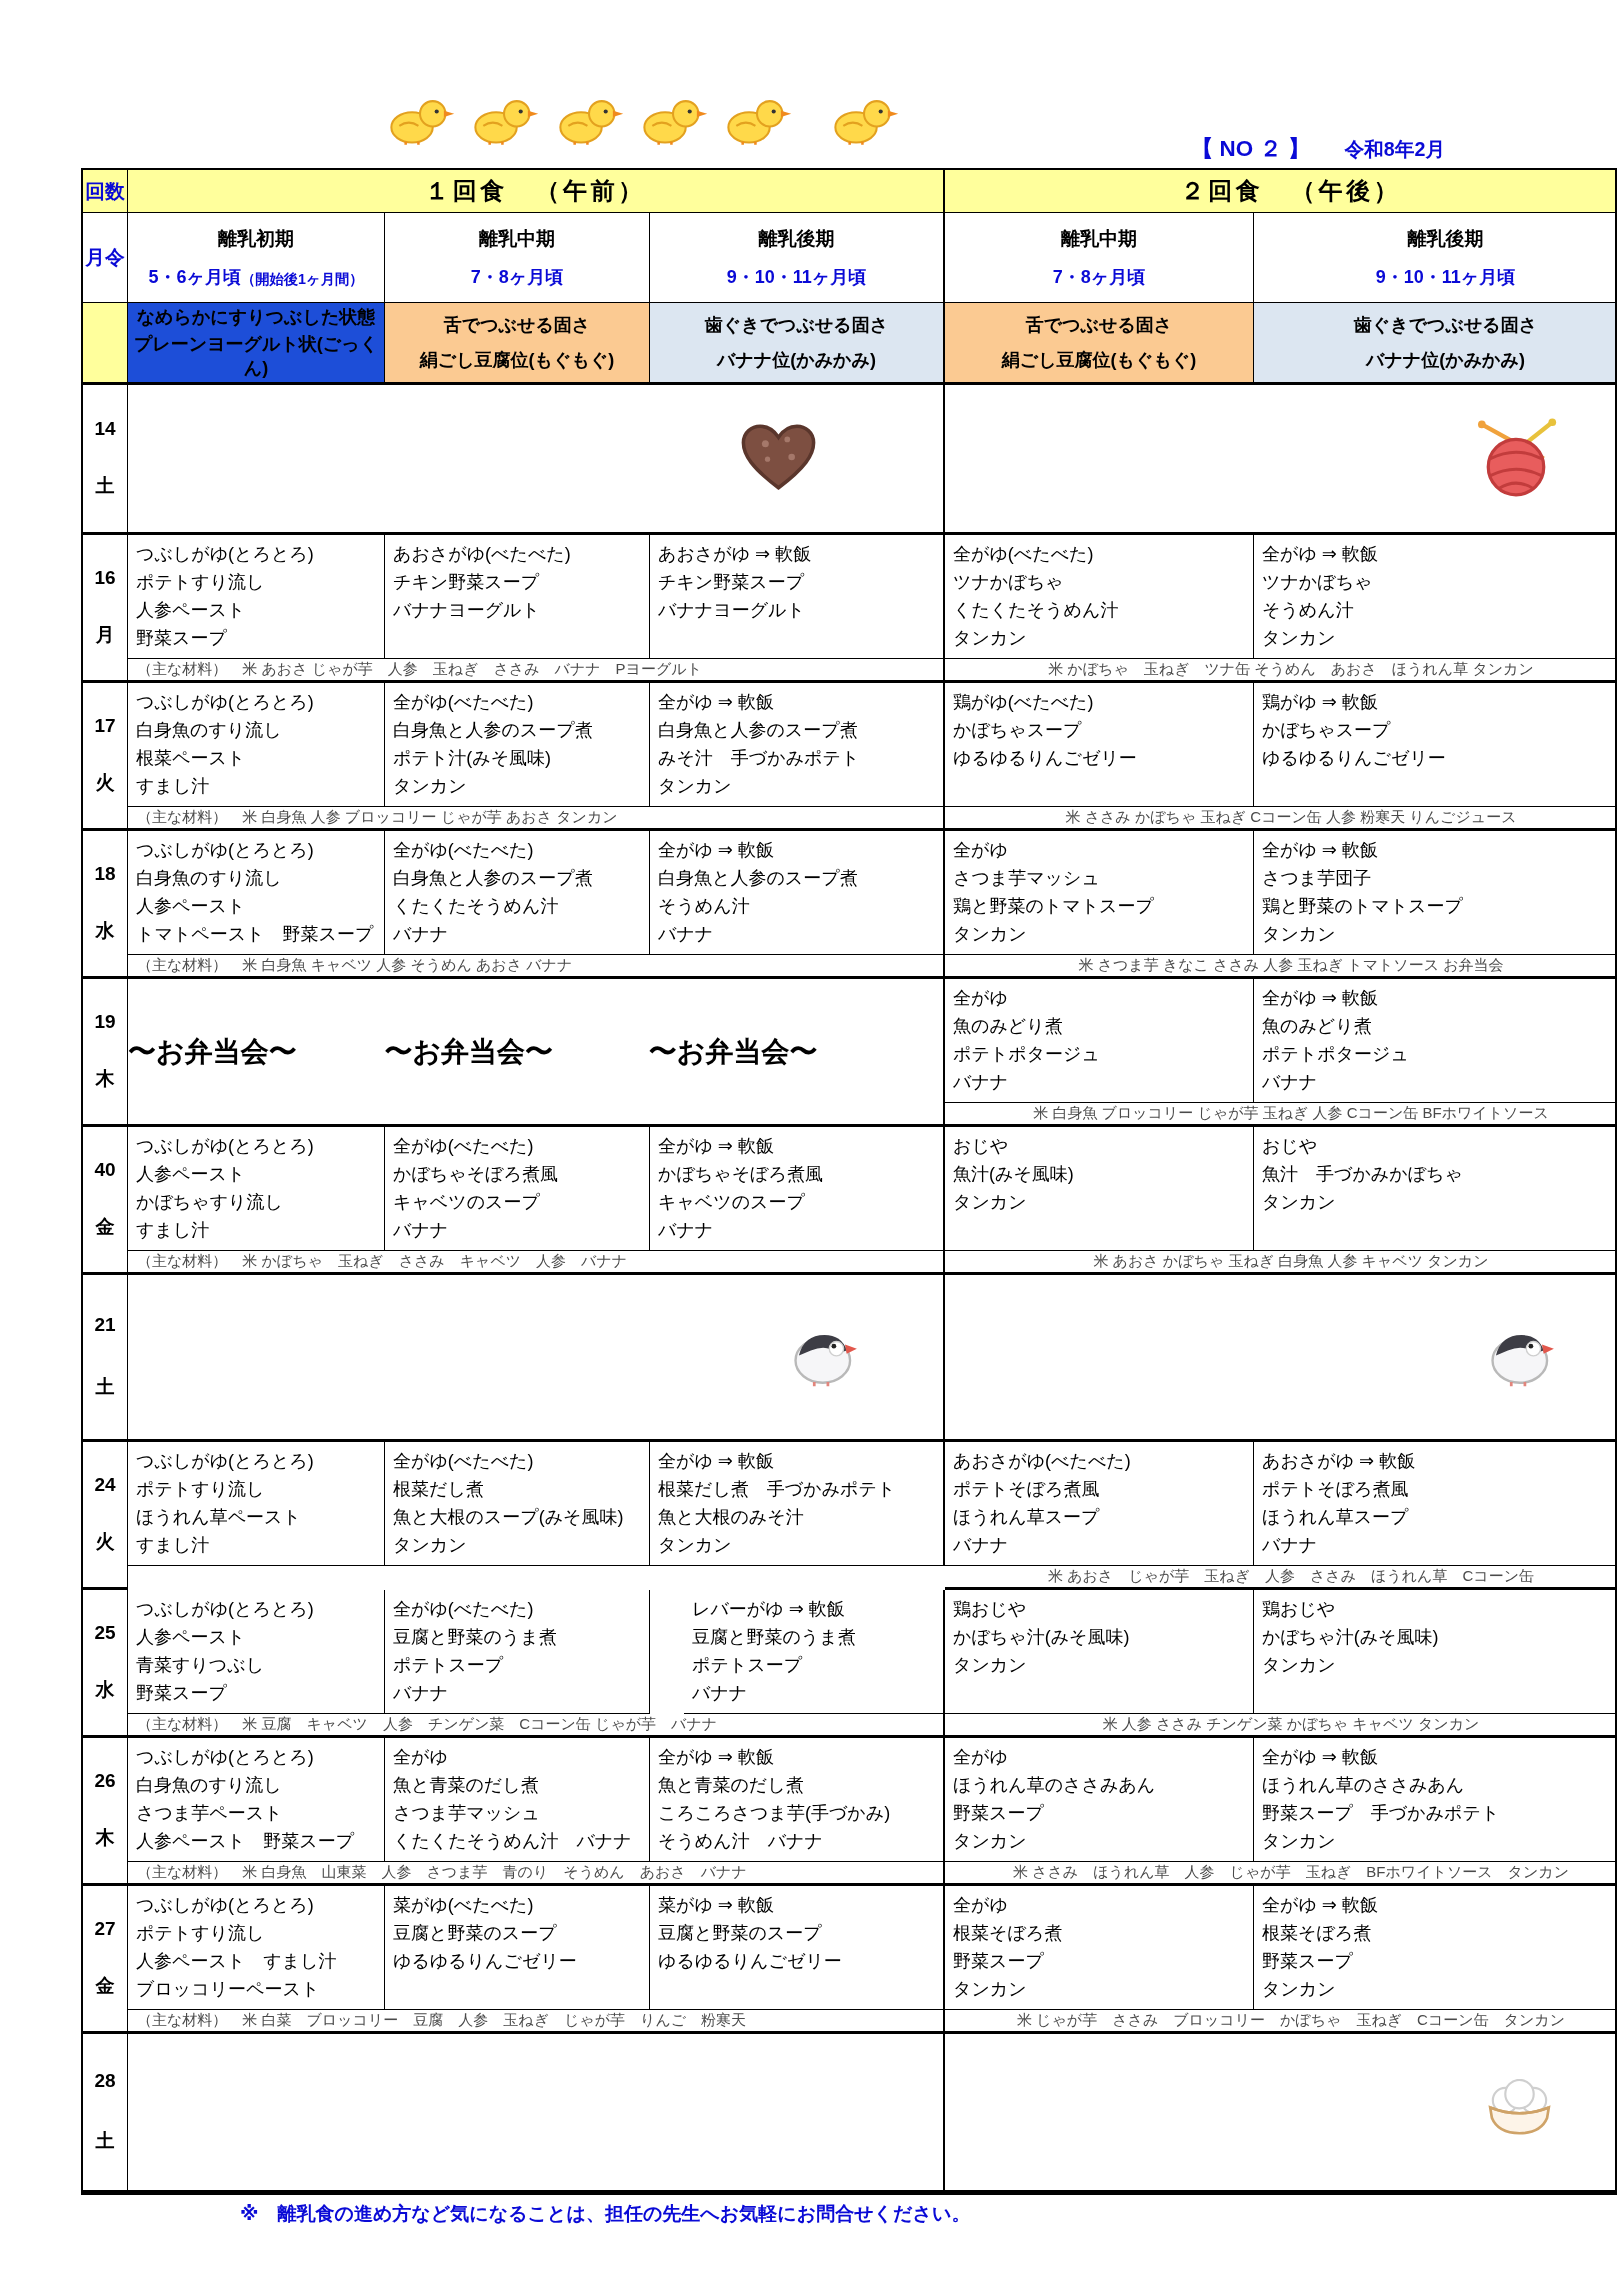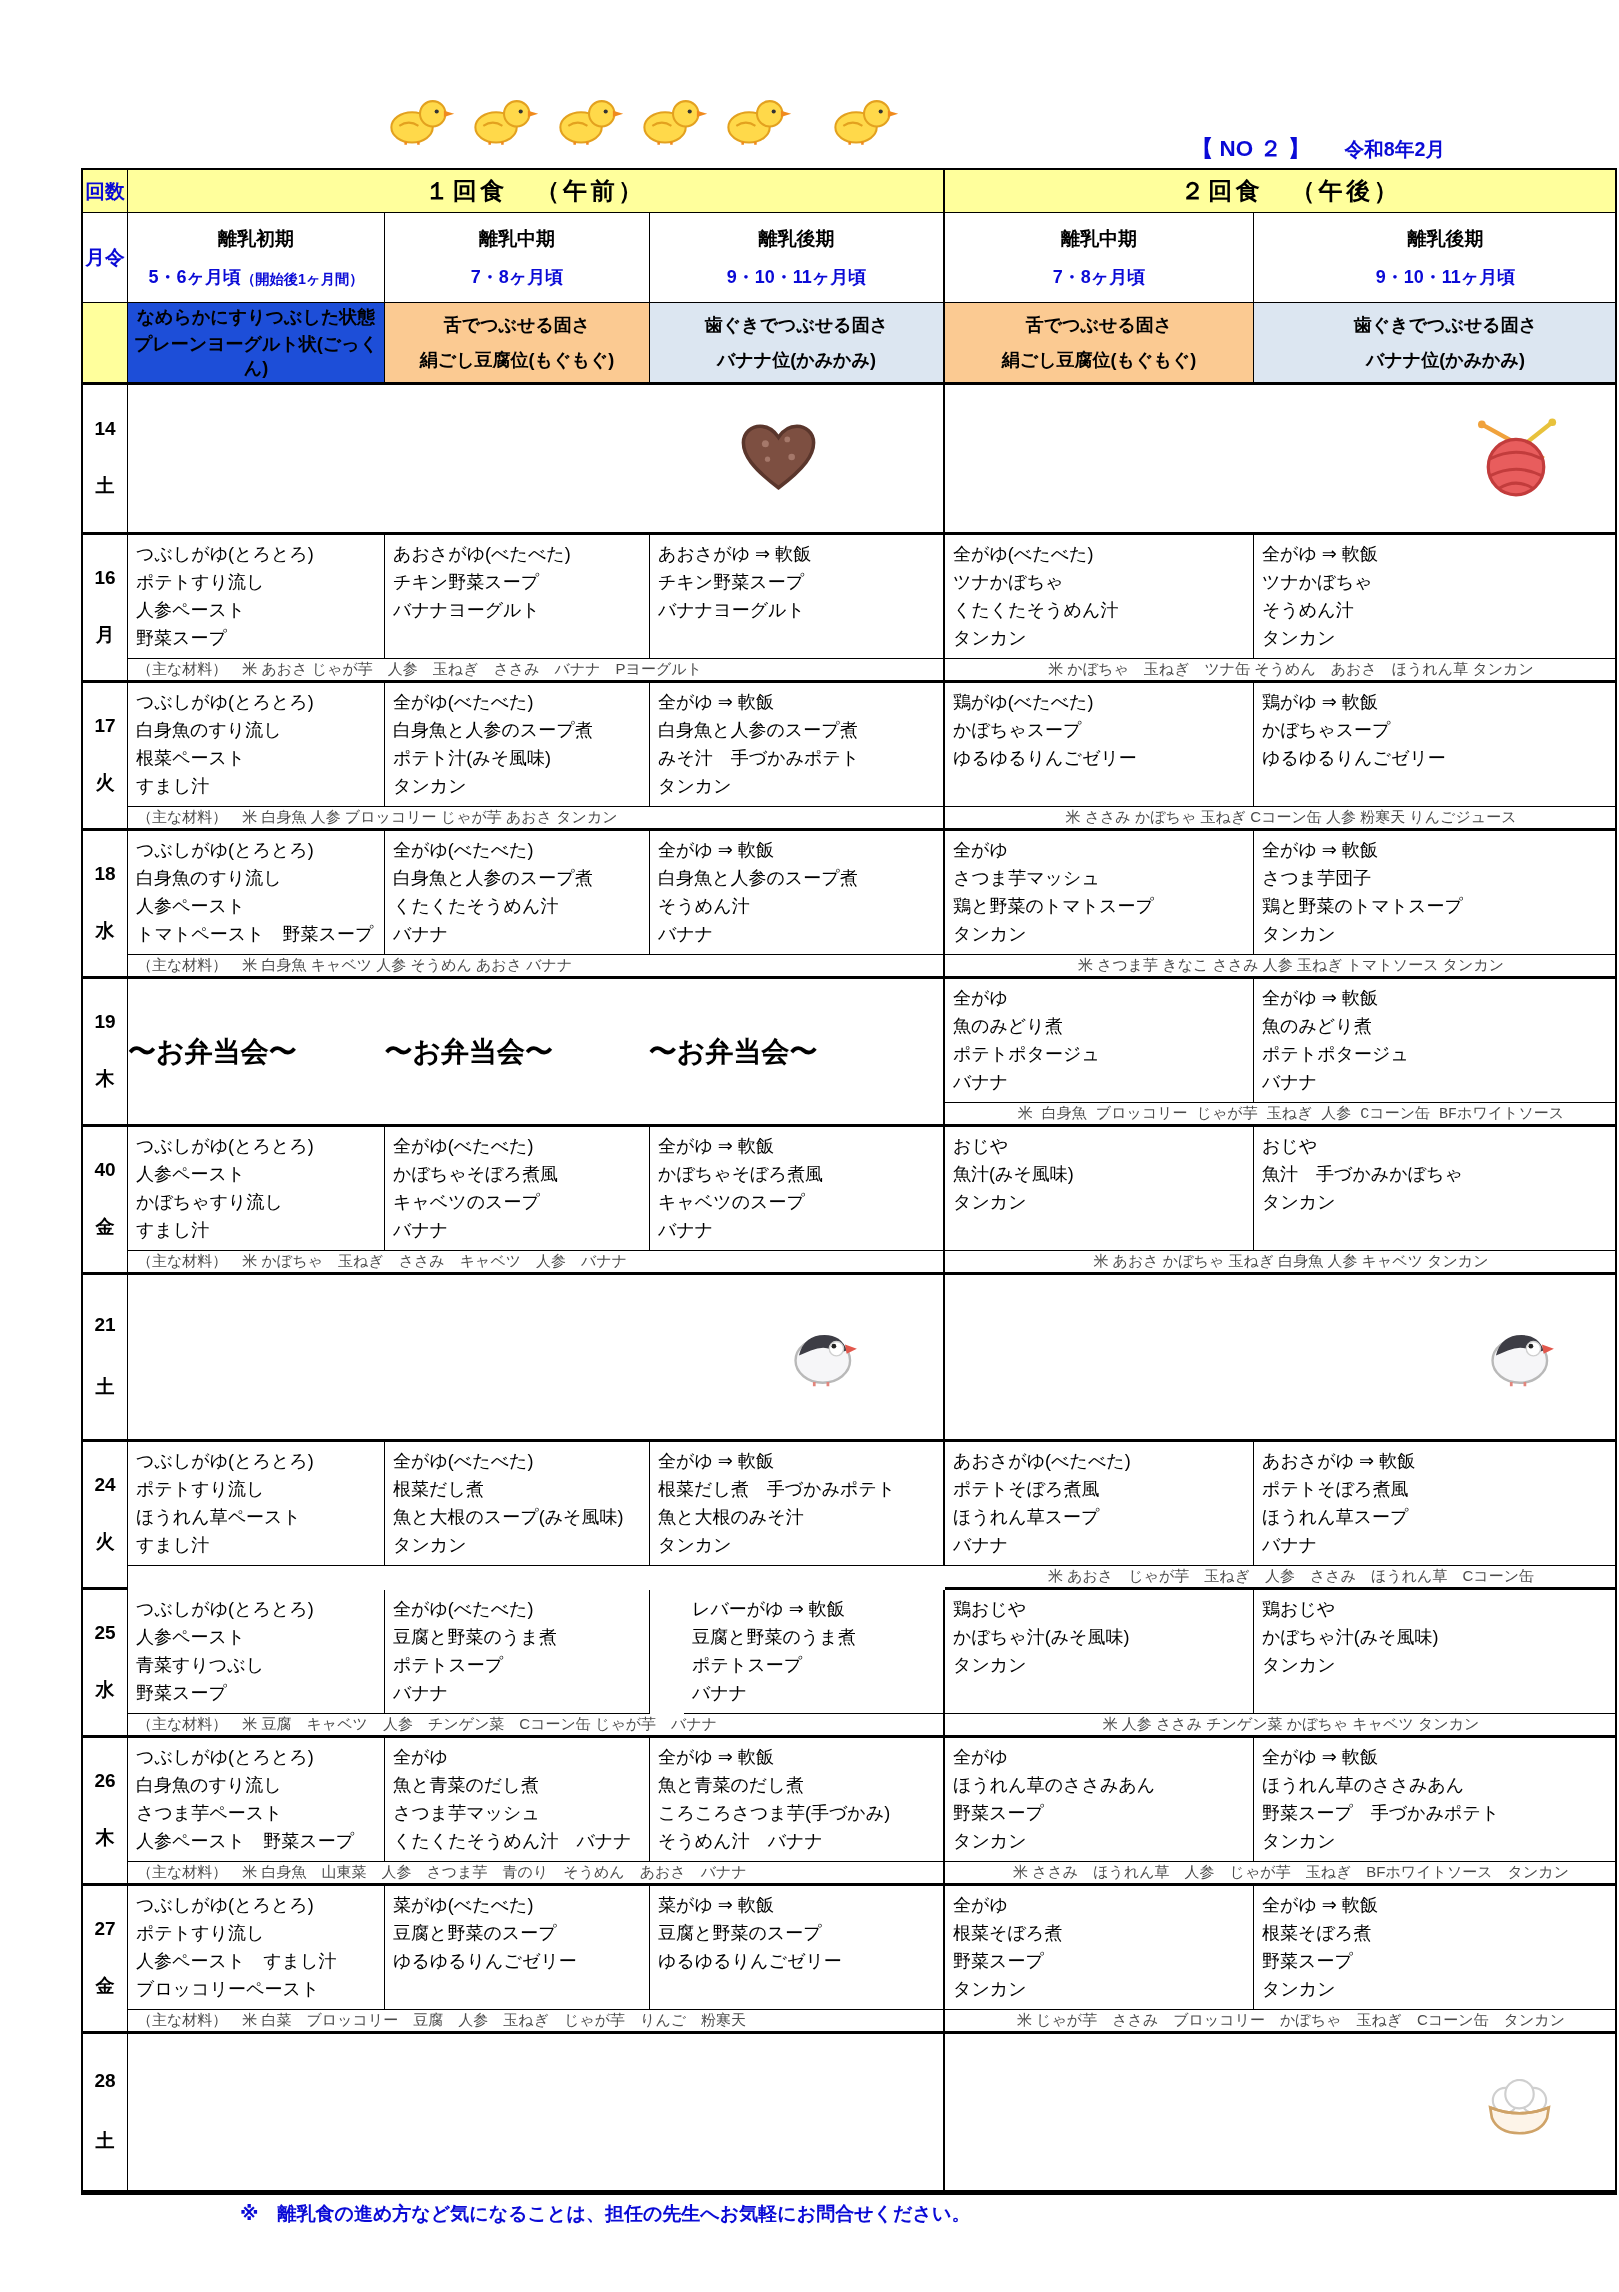--- a/index.html
+++ b/index.html
@@ -267,21 +267,21 @@
       <div class="">鶏と野菜のトマトスープ</div>
       <div class="">タンカン</div>
     </div>
     <div class="cell menuCell lastCol" style="grid-area: 9 / 6; height: 124px;">
       <div class="">全がゆ ⇒ 軟飯</div>
       <div class="">さつま芋団子</div>
       <div class="">鶏と野菜のトマトスープ</div>
       <div class="">タンカン</div>
     </div>
     <div class="cell matCell matAm sepR thickB" style="grid-area: 10 / 2 / auto / span 3; height: 24px;">（主な材料）　米 白身魚 キャベツ 人参 そうめん あおさ バナナ</div>
-    <div class="cell matCell matPm thickB lastCol" style="grid-area: 10 / 5 / auto / span 2; height: 24px;">米 さつま芋 きなこ ささみ 人参 玉ねぎ トマトソース タンカン</div>
+    <div class="cell matCell matPm thickB lastCol" style="grid-area: 10 / 5 / auto / span 2; height: 24px;">米 さつま芋 きなこ ささみ 人参 玉ねぎ トマトソース お弁当会</div>
     <div class="cell dayCell thickB" style="grid-area: 11 / 1 / span 2;">
       <div class="">19</div>
       <div class="">木</div>
     </div>
     <div class="cell bentoCell sepR thickB" style="grid-area: 11 / 2 / span 2 / span 3;">
       <div class="" style="width: 257px;">〜お弁当会〜</div>
       <div class="" style="width: 265px;">〜お弁当会〜</div>
       <div class="" style="width: 295px;">〜お弁当会〜</div>
     </div>
     <div class="cell menuCell" style="grid-area: 11 / 5; height: 124px;">
@@ -289,21 +289,21 @@
       <div class="">魚のみどり煮</div>
       <div class="">ポテトポタージュ</div>
       <div class="">バナナ</div>
     </div>
     <div class="cell menuCell lastCol" style="grid-area: 11 / 6; height: 124px;">
       <div class="">全がゆ ⇒ 軟飯</div>
       <div class="">魚のみどり煮</div>
       <div class="">ポテトポタージュ</div>
       <div class="">バナナ</div>
     </div>
-    <div class="cell matCell matPm thickB lastCol" style="grid-area: 12 / 5 / auto / span 2; height: 24px; font-family: Liberation Mono, monospace;">米 白身魚 ブロッコリー じゃが芋 玉ねぎ 人参 Cコーン缶 BFホワイトソース</div>
+    <div class="cell matCell matPm thickB lastCol" style="grid-area: 12 / 5 / auto / span 2; height: 24px;">米 白身魚 ブロッコリー じゃが芋 玉ねぎ 人参 Cコーン缶 BFホワイトソース</div>
     <div class="cell dayCell thickB" style="grid-area: 13 / 1 / span 2;">
       <div class="">40</div>
       <div class="">金</div>
     </div>
     <div class="cell menuCell" style="grid-area: 13 / 2; height: 124px;">
       <div class="">つぶしがゆ(とろとろ)</div>
       <div class="">人参ペースト</div>
       <div class="">かぼちゃすり流し</div>
       <div class="">すまし汁</div>
     </div>

